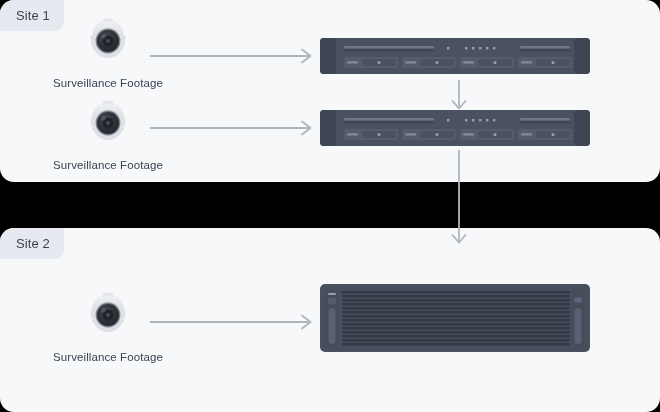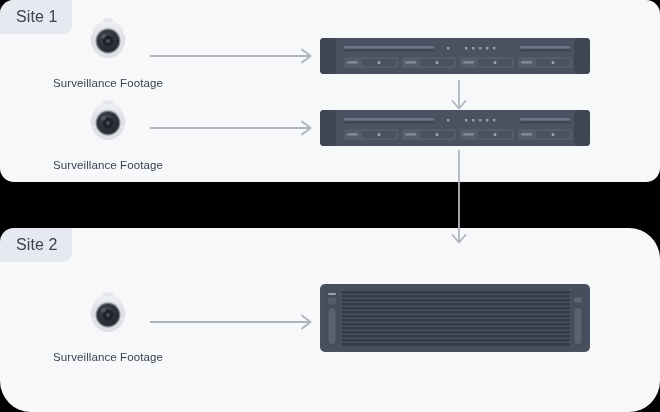--- a/index.html
+++ b/index.html
@@ -22,29 +22,29 @@
   
   .site-panel {
     position: absolute;
     left: 0;
     width: 660px;
     background: #f7f8fa;
     border-radius: 14px;
     overflow: visible;
   }
   #site1-panel { top: 0;   height: 182px; }
-  #site2-panel { top: 228px; height: 184px; border-radius: 31px; }
+  #site2-panel { top: 228px; height: 184px; }
 
   .site-tag {
     position: absolute;
     top: 0;
     left: 0;
     background: #e6e9ef;
     color: #3b4252;
-    font-size: 16px;
+    font-size: 13px;
     line-height: 1;
     padding: 9px 14px 9px 16px;
     border-top-left-radius: 14px;
     border-bottom-right-radius: 9px;
     letter-spacing: .1px;
     white-space: nowrap;
   }
 
   
   .cam-node {

